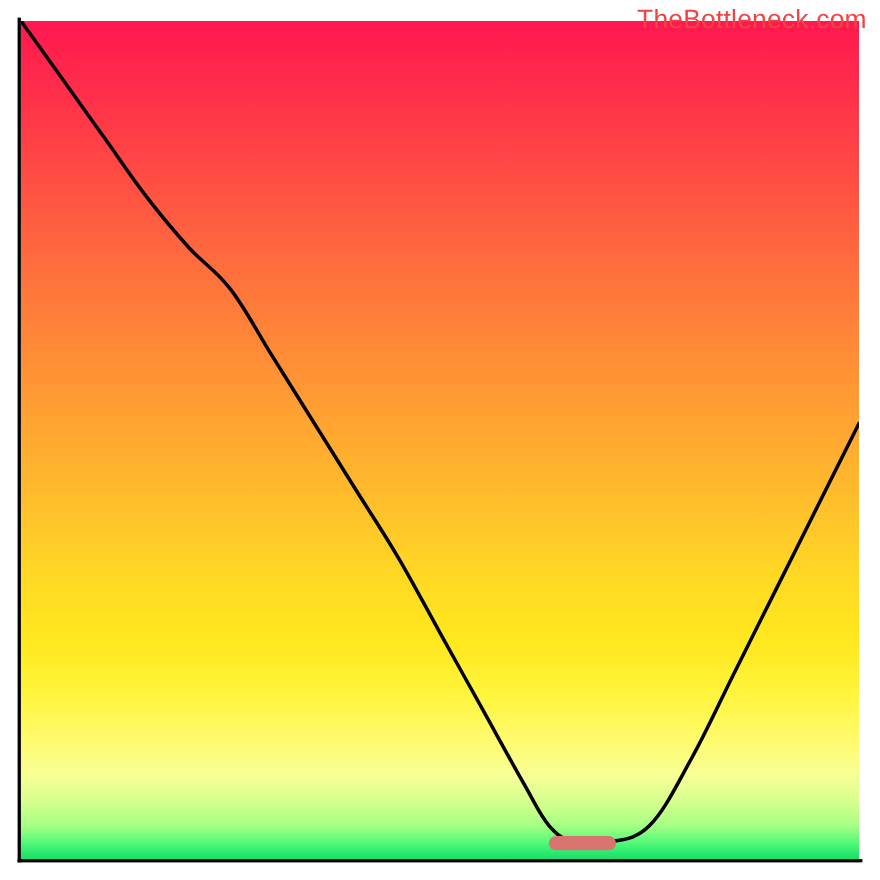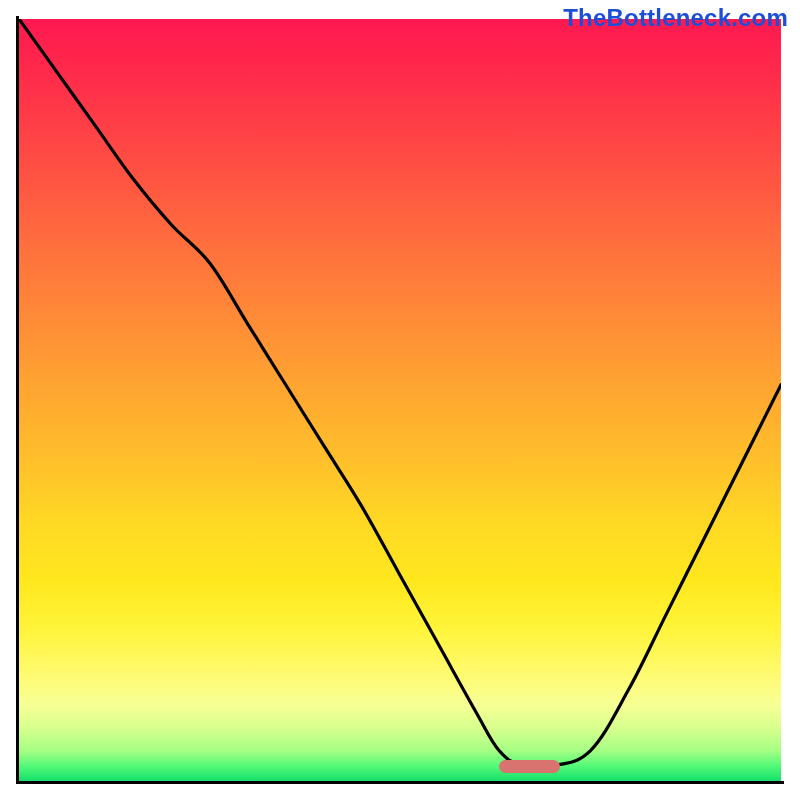--- a/index.html
+++ b/index.html
@@ -13,22 +13,22 @@
   .chart-wrap {
     position: relative;
     width: 800px;
     height: 800px;
   }
   .watermark {
     position: absolute;
     top: 4px;
     right: 12px;
     font-size: 24px;
-    font-weight: 700;
-    color: #1d4ed8;
+    font-weight: 400;
+    color: #ef4444;
     letter-spacing: 0.2px;
     z-index: 10;
   }
   .plot-area {
     position: absolute;
     left: 19px;
     top: 19px;
     width: 762px;
     height: 762px;
     overflow: hidden;

